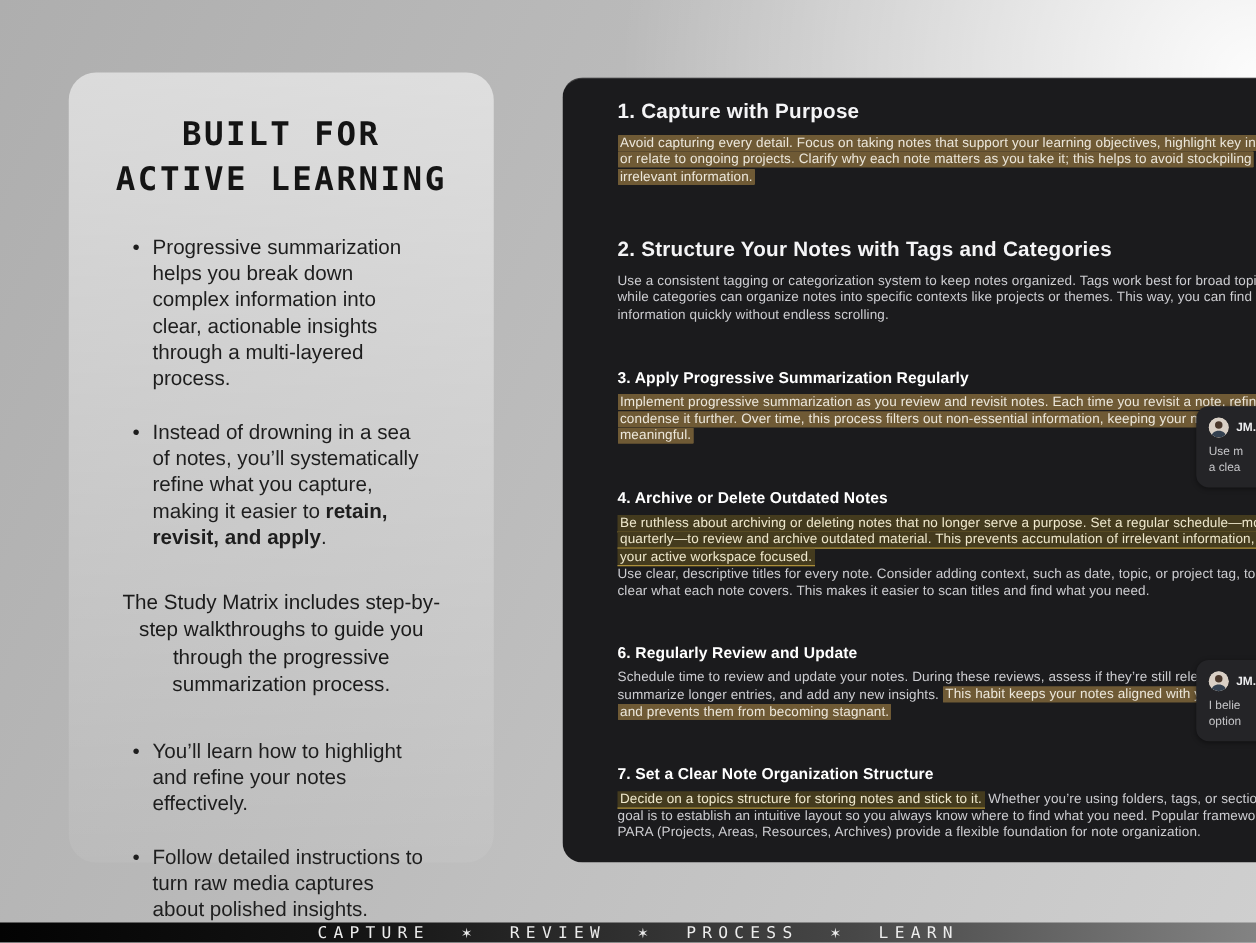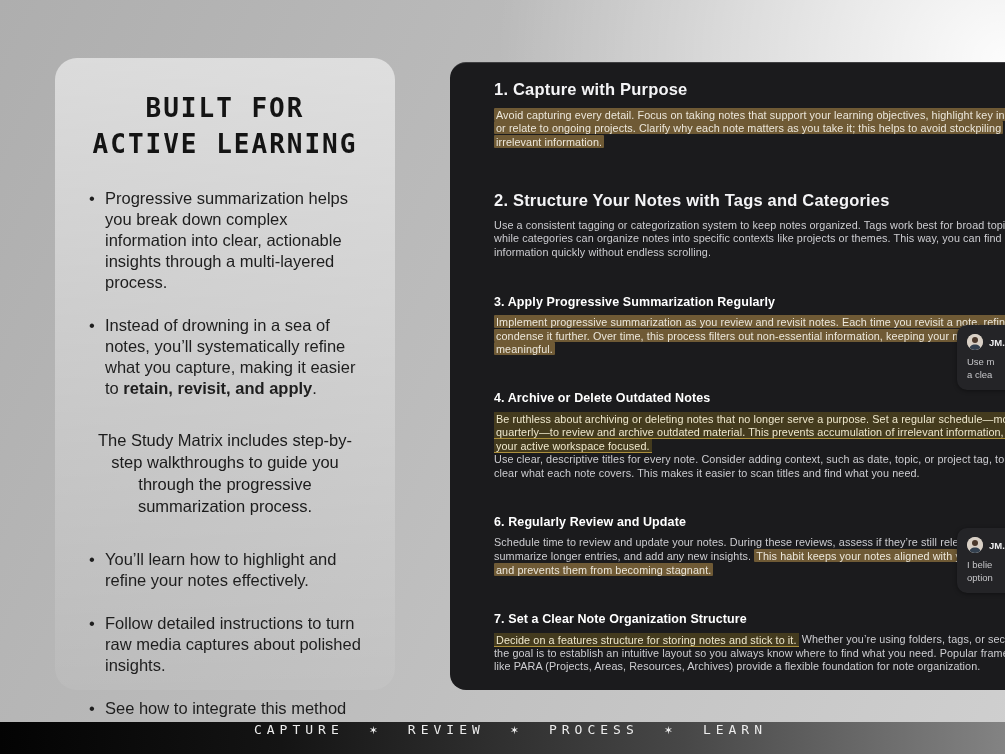--- a/index.html
+++ b/index.html
@@ -18,21 +18,21 @@
     border-radius: 22px;
     background: linear-gradient(180deg, rgba(255,255,255,0.55) 0%, rgba(255,255,255,0.28) 55%, rgba(255,255,255,0.06) 100%);
     padding: 26px 34px 0 34px;
   }
   .panel-title {
     font-family: "DejaVu Sans Mono", monospace;
     font-weight: 700; font-size: 26px; line-height: 36px;
     letter-spacing: 2px; text-align: center; color: #141414;
     margin: 6px 0 26px 0;
   }
-  .bullet-list { list-style: none; margin: 0; padding: 0; }
+  .bullet-list { list-style: none; margin: 17px; padding: 0; }
   .bullet-item {
     position: relative; padding-left: 16px; margin-bottom: 22px;
     font-size: 16.5px; line-height: 21px; color: #1e1e1e;
   }
   .bullet-item::before {
     content: "•"; position: absolute; left: 0; top: 0;
     font-size: 16.5px; color: #1e1e1e;
   }
   .callout-italic {
     text-align: center;
@@ -86,23 +86,23 @@
   .comment-head { display: flex; align-items: center; gap: 6px; margin-bottom: 5px; }
   .avatar {
     width: 16px; height: 16px; border-radius: 50%; overflow: hidden;
     background: #d9d0c6; flex: 0 0 16px;
   }
   .comment-author { font-size: 9.5px; font-weight: 700; color: #ededef; white-space: nowrap; }
   .comment-line { font-size: 9.5px; line-height: 13px; color: #c6c6c9; white-space: nowrap; }
 
   
   .footer-bar {
-    position: absolute; left: 0; bottom: 0; width: 1005px; height: 32px;
+    position: absolute; left: 0; bottom: 0; width: 1005px; height: 16px;
     background: linear-gradient(90deg, #030303 0%, #141414 28%, #474747 68%, #838383 100%);
-    display: flex; align-items: flex-start; justify-content: center; padding-left: 16px;
+    display: flex; align-items: flex-end; justify-content: center; padding-left: 16px;
   }
   .footer-text {
     font-family: "DejaVu Sans Mono", monospace;
     font-size: 13px; letter-spacing: 5px; color: #ececec; white-space: pre;
   }
 </style>
 </head>
 <body>
 
 <section class="left-panel">
@@ -155,21 +155,21 @@
     <p>Use clear, descriptive titles for every note. Consider adding context, such as date, topic, or project tag, to make it clear what each note covers. This makes it easier to scan titles and find what you need.</p>
   </div>
 
   <div>
     <h3>6. Regularly Review and Update</h3>
     <p><span>Schedule time to review and update your notes. During these reviews, assess if they’re still relevant, re-summarize longer entries, and add any new insights. </span><span class="hl-a">This habit keeps your notes aligned with your current goals and prevents them from becoming stagnant.</span></p>
   </div>
 
   <div>
     <h3>7. Set a Clear Note Organization Structure</h3>
-    <p><span class="hl-b">Decide on a features structure for storing notes and stick to it.</span><span> Whether you’re using folders, tags, or sections, the goal is to establish an intuitive layout so you always know where to find what you need. Popular frameworks like PARA (Projects, Areas, Resources, Archives) provide a flexible foundation for note organization.</span></p>
+    <p><span class="hl-b">Decide on a topics structure for storing notes and stick to it.</span><span> Whether you’re using folders, tags, or sections, the goal is to establish an intuitive layout so you always know where to find what you need. Popular frameworks like PARA (Projects, Areas, Resources, Archives) provide a flexible foundation for note organization.</span></p>
   </div>
 
   <div>
     <h3>3. Limit Redundancy</h3>
 
   </div>
 
 </section>
 
 <div class="comment-card c1">

